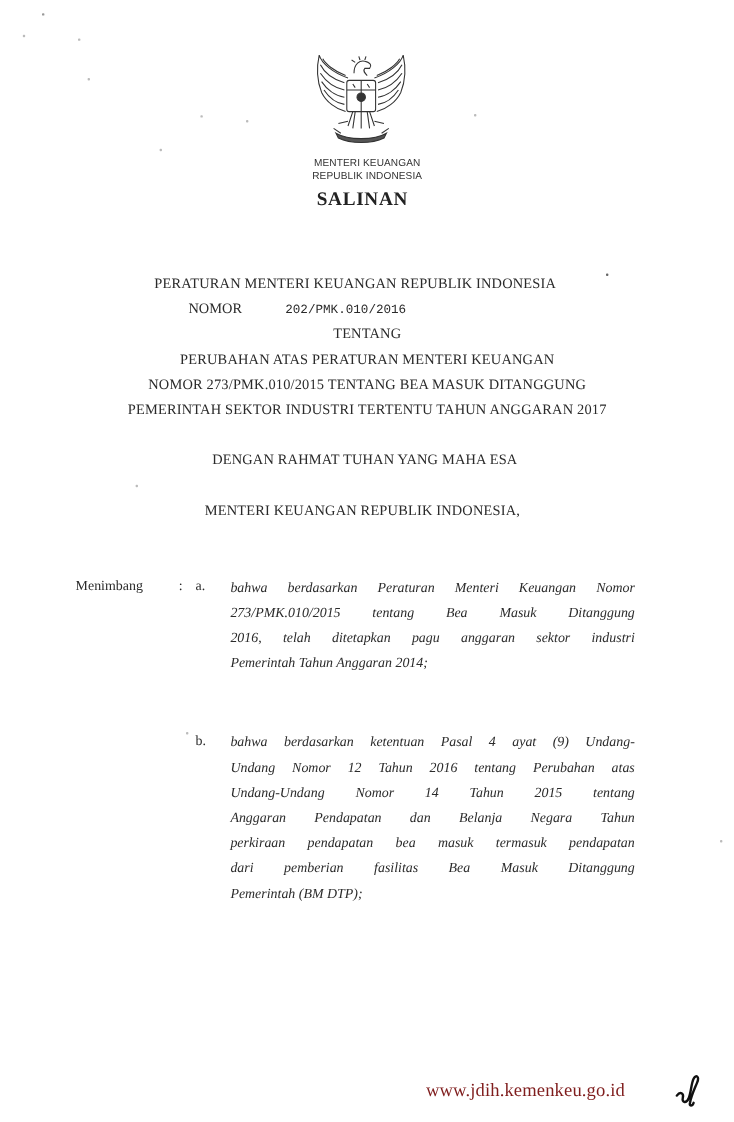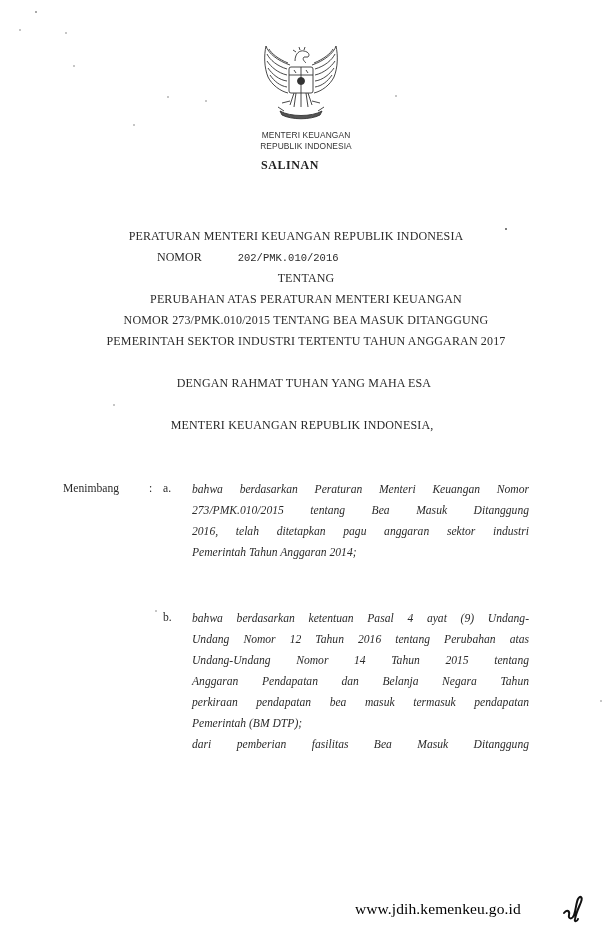--- a/index.html
+++ b/index.html
@@ -3,31 +3,31 @@
 <meta charset="utf-8">
 <style>
   html, body { margin: 0; padding: 0; }
   body {
     width: 612px; height: 935px; background: #ffffff; position: relative; overflow: hidden;
     font-family: "DejaVu Serif", "Liberation Serif", serif; color: #2a2a2a;
   }
   .abs { position: absolute; }
   .emblem { left: 260px; top: 43px; width: 82px; height: 84px; }
   .ministry { left: 220px; width: 172px; text-align: center; font-family: "Liberation Sans", sans-serif; font-size: 8.4px; color: #333; letter-spacing: 0.1px; }
-  .salinan { left: 204px; width: 172px; top: 158px; text-align: center; font-family: "Liberation Serif", serif; font-weight: bold; font-size: 12px; letter-spacing: 0.6px; color: #222; }
+  .salinan { left: 216px; width: 172px; top: 158px; text-align: center; font-family: "Liberation Serif", serif; font-weight: bold; font-size: 16px; letter-spacing: 0.6px; color: #222; }
   .title-line { left: 0; width: 612px; text-align: center; font-family: "Liberation Serif", serif; font-size: 12px; letter-spacing: 0.15px; white-space: nowrap; color: #2a2a2a; }
   .nomor-row { top: 250px; left: 157px; font-size: 12px; font-family: "Liberation Serif", serif; white-space: nowrap; }
   .nomor-row .num { font-family: "Liberation Mono", monospace; font-size: 10.5px; margin-left: 36px; }
   .consid-label { left: 63px; top: 482px; font-size: 11.6px; font-family: "Liberation Serif", serif; }
   .colon { left: 149px; top: 482px; font-size: 11.6px; font-family: "Liberation Serif", serif; }
   .item-letter { left: 163px; font-size: 11.6px; font-family: "Liberation Serif", serif; }
   .item-body { left: 192px; width: 337px; font-family: "Liberation Serif", serif; font-size: 11.6px; line-height: 21px; text-align: justify; color: #2b2b2b; font-style: italic; }
   .item-body span.ln { display: block; text-align: justify; text-align-last: justify; height: 21px; white-space: nowrap; }
   .item-body span.ln.last { text-align-last: left; }
-  .footer-link { left: 355px; top: 900px; font-family: "Liberation Serif", serif; font-size: 15.5px; color: #000000; letter-spacing: 0.1px; }
+  .footer-link { left: 355px; top: 900px; font-family: "Liberation Serif", serif; font-size: 15.5px; color: #7f1d1d; letter-spacing: 0.1px; }
   .paraf { left: 562px; top: 893px; width: 26px; height: 30px; }
   .speck { position: absolute; width: 1.5px; height: 1.5px; background: #bbb; border-radius: 50%; }
 </style>
 </head>
 <body>
 
 <svg class="abs emblem" viewBox="0 0 82 84">
   <g fill="none" stroke="#333" stroke-width="0.9">
 
     <path d="M30 22 C18 18 8 10 6 3 C4 12 4 24 8 34 C12 42 20 48 28 50"></path>
@@ -89,22 +89,22 @@
   <span class="ln last">Pemerintah Tahun Anggaran 2014;</span>
 </div>
 
 <div class="abs item-letter" style="top:611px">b.</div>
 <div class="abs item-body" style="top:608px">
   <span class="ln">bahwa berdasarkan ketentuan Pasal 4 ayat (9) Undang-</span>
   <span class="ln">Undang Nomor 12 Tahun 2016 tentang Perubahan atas</span>
   <span class="ln">Undang-Undang Nomor 14 Tahun 2015 tentang</span>
   <span class="ln">Anggaran Pendapatan dan Belanja Negara Tahun</span>
   <span class="ln">perkiraan pendapatan bea masuk termasuk pendapatan</span>
+  <span class="ln">dari pemberian fasilitas Bea Masuk Ditanggung</span>
   <span class="ln last">Pemerintah (BM DTP);</span>
-  <span class="ln">dari pemberian fasilitas Bea Masuk Ditanggung</span>
 </div>
 
 <div class="abs footer-link">www.jdih.kemenkeu.go.id</div>
 <svg class="abs paraf" viewBox="0 0 26 30">
   <path d="M2 20 C5 16 8 18 7 22 C6 26 10 27 12 22 C14 17 14 10 16 6 C18 2 21 4 19 9 C17 14 14 20 13 26 C12 29 15 29 16 26" fill="none" stroke="#111" stroke-width="2" stroke-linecap="round"></path>
 </svg>
 
 <div class="speck" style="left:35px;top:11px;background:#999"></div>
 <div class="speck" style="left:19px;top:29px"></div>
 <div class="speck" style="left:65px;top:32px"></div>

